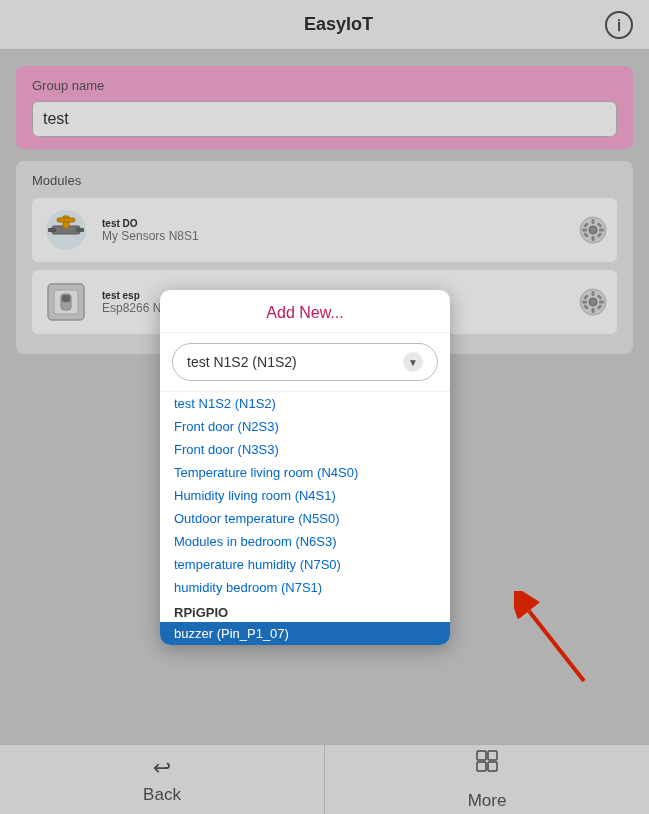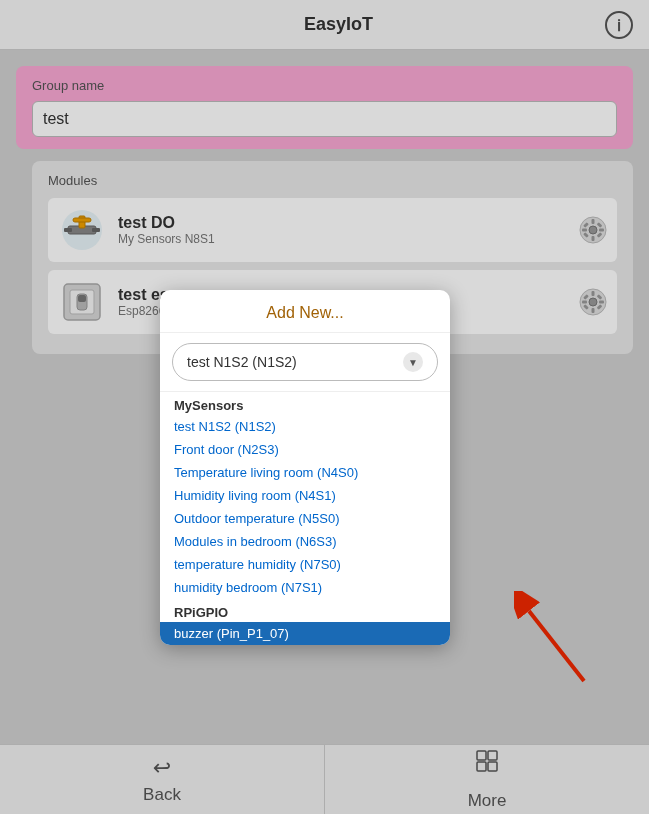--- a/index.html
+++ b/index.html
@@ -74,21 +74,20 @@
       padding: 0 10px;
       font-size: 16px;
       color: #333;
     }
 
     
     .modules-card {
       background: #e8e8e8;
       border-radius: 8px;
       padding: 12px 16px;
-      margin-left: 16px;
     }
     .modules-label {
       font-size: 13px;
       color: #555;
       margin-bottom: 10px;
     }
     .module-item {
       background: white;
       border-radius: 6px;
       margin-bottom: 8px;
@@ -102,21 +101,21 @@
       margin-right: 12px;
       display: flex;
       align-items: center;
       justify-content: center;
       flex-shrink: 0;
     }
     .module-info {
       flex: 1;
     }
     .module-name {
-      font-size: 16px;
+      font-size: 10px;
       font-weight: bold;
       color: #333;
     }
     .module-sub {
       font-size: 12px;
       color: #777;
     }
     .gear-icon {
       width: 28px;
       height: 28px;
@@ -187,21 +186,21 @@
       background: white;
       border-radius: 10px;
       box-shadow: 0 4px 20px rgba(0,0,0,0.3);
       z-index: 20;
       overflow: hidden;
     }
     .dialog-header {
       padding: 14px 16px 10px;
       text-align: center;
       font-size: 16px;
-      color: #a16207;
+      color: #be185d;
       border-bottom: 1px solid #eee;
     }
     .dropdown-selector {
       margin: 10px 12px;
       border: 1px solid #bbb;
       border-radius: 20px;
       padding: 8px 14px;
       display: flex;
       align-items: center;
       justify-content: space-between;
@@ -348,23 +347,23 @@
 <div class="add-new-dialog">
   <div class="dialog-header">Add New...</div>
 
   <div class="dropdown-selector">
     <span class="dropdown-selector-text">test N1S2 (N1S2)</span>
     <div class="dropdown-arrow">▼</div>
   </div>
 
   <div class="dropdown-list">
 
-    <div class="dropdown-group-label">MySensors</div>
     <div class="dropdown-item">test N1S2 (N1S2)</div>
     <div class="dropdown-item">Front door (N2S3)</div>
+    <div class="dropdown-item">Front door (N3S3)</div>
     <div class="dropdown-item">Temperature living room (N4S0)</div>
     <div class="dropdown-item">Humidity living room (N4S1)</div>
     <div class="dropdown-item">Outdoor temperature (N5S0)</div>
     <div class="dropdown-item">Modules in bedroom (N6S3)</div>
     <div class="dropdown-item">temperature humidity (N7S0)</div>
     <div class="dropdown-item">humidity bedroom (N7S1)</div>
 
     <div class="dropdown-group-label">RPiGPIO</div>
     <div class="dropdown-item selected">buzzer (Pin_P1_07)</div>
   </div>

